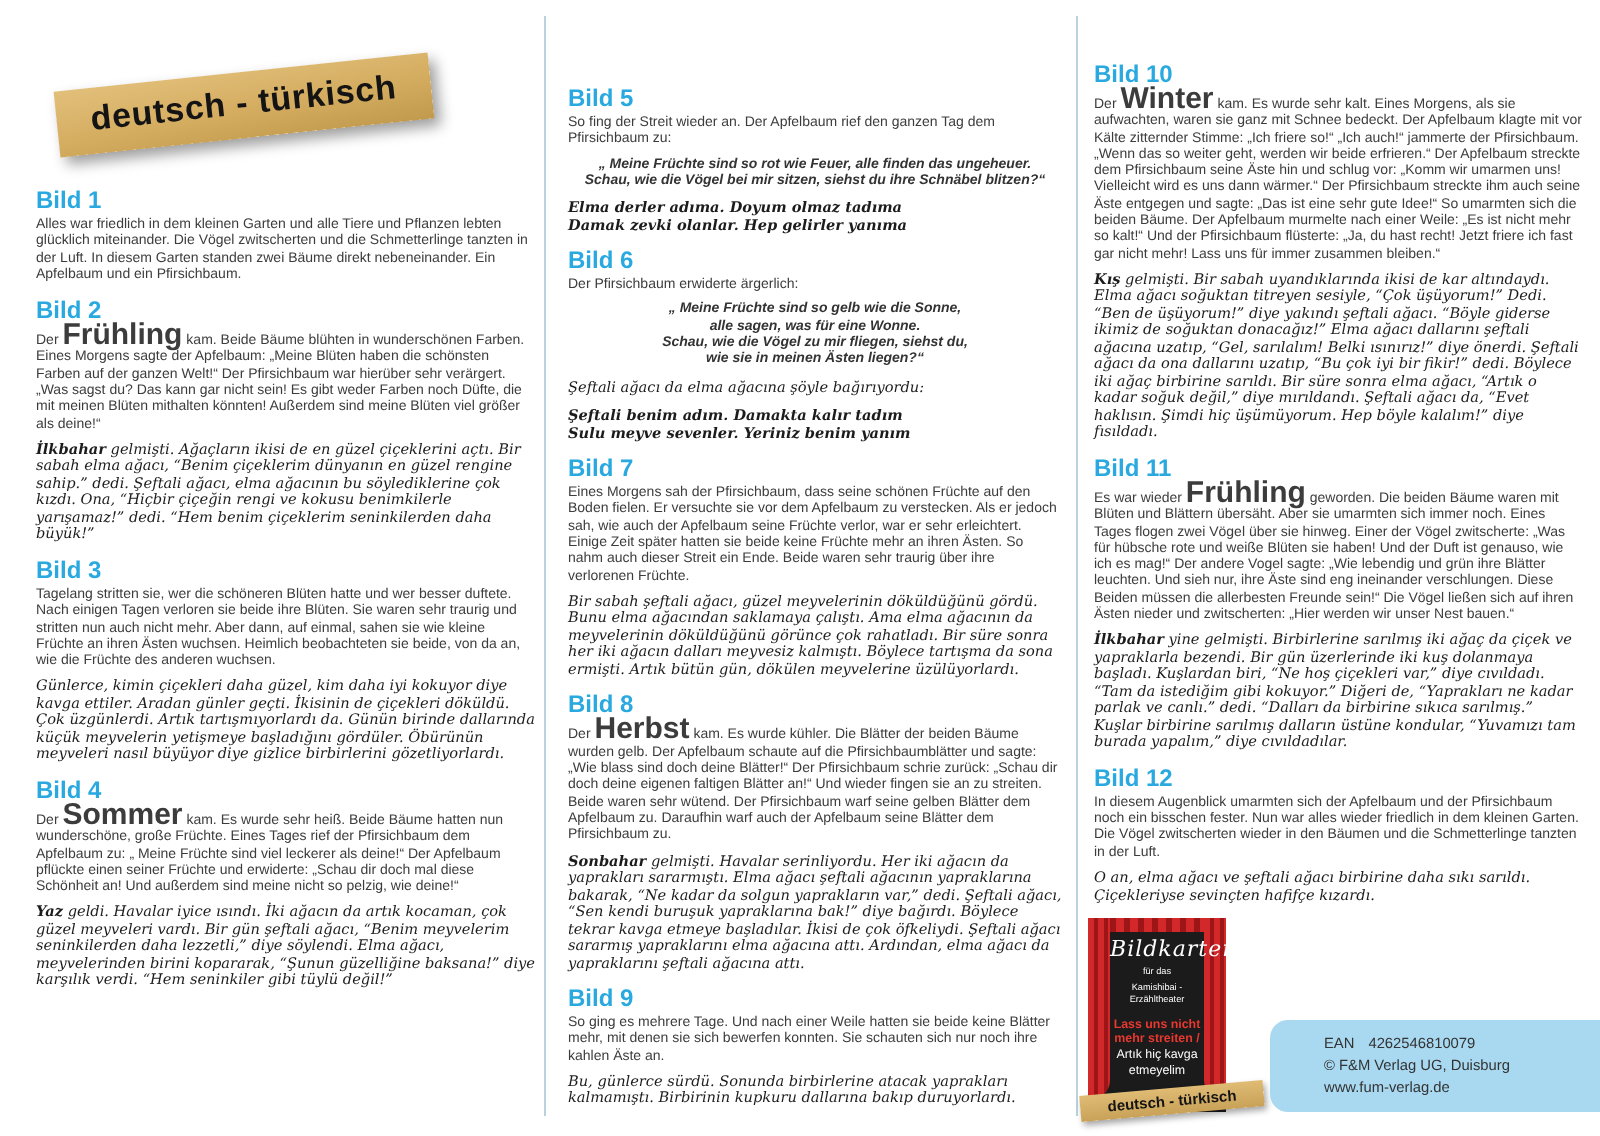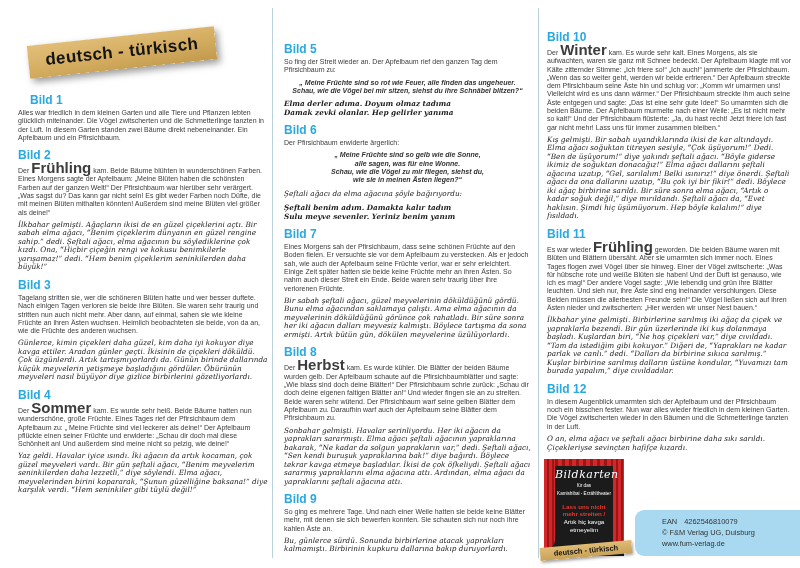--- a/index.html
+++ b/index.html
@@ -15,30 +15,30 @@
   .div1{left:272px;}
   .div2{left:538px;}
 
   .banner{display:inline-block;margin:36px 0 0 10px;padding:6px 17px 7px;
     background:linear-gradient(175deg,#e2bf7a 0%,#d3ab5e 60%,#c19a4e 100%);
     transform:rotate(-6deg);font-weight:bold;font-size:17px;color:#141414;
     letter-spacing:.4px;box-shadow:3px 4px 7px rgba(0,0,0,.38);}
 
   .bild{margin:0;}
   .bild h2{color:#29a9e0;font-size:12px;font-weight:bold;margin:6px 0 2px;}
-  .col1 .bild.first h2{margin-top:24px;margin-left:12px;}
+  .col1 .bild.first h2{margin-top:24px;}
   .de{font-size:7px;line-height:8.3px;color:#3c3c3c;margin:0 0 4px;}
   .tr{font-size:7.3px;line-height:8.5px;color:#1c1c1c;margin:0 0 6px;
       font-family:"DejaVu Serif",serif;font-style:italic;}
   .season{font-weight:bold;font-size:15px;}
-  .tr-lead{font-weight:normal;}
+  .tr-lead{font-weight:bold;}
   .quote{font-weight:bold;font-style:italic;text-align:center;color:#333;margin:2px 4px 5px;}
   .verse{font-weight:bold;margin:2px 0 6px;}
 
-  .logo{position:absolute;left:544px;top:459px;width:80px;height:97px;background:#1b1b1b;}
+  .logo{position:absolute;left:544px;top:459px;width:69px;height:97px;background:#1b1b1b;}
   .logo .valance{position:absolute;left:0;top:0;right:0;height:7px;
     background:repeating-linear-gradient(90deg,#d3282a 0 4px,#9e1518 4px 7px);}
   .logo .curtain{position:absolute;top:0;bottom:6px;width:11px;
     background:repeating-linear-gradient(90deg,#d3282a 0 3px,#9e1518 3px 5px);}
   .logo .curtain.left{left:0;border-bottom-right-radius:10px;}
   .logo .curtain.right{right:0;border-bottom-left-radius:10px;}
   .logo-inner{position:absolute;left:11px;right:11px;top:9px;text-align:center;color:#fff;}
   .logo-title{font-family:"DejaVu Serif",serif;font-style:italic;font-size:11px;letter-spacing:.5px;}
   .logo-sub{font-size:4.6px;line-height:6px;margin-top:2px;}
   .logo-story-de{color:#e8382f;font-weight:bold;font-size:6.2px;line-height:7.2px;margin-top:6px;}

